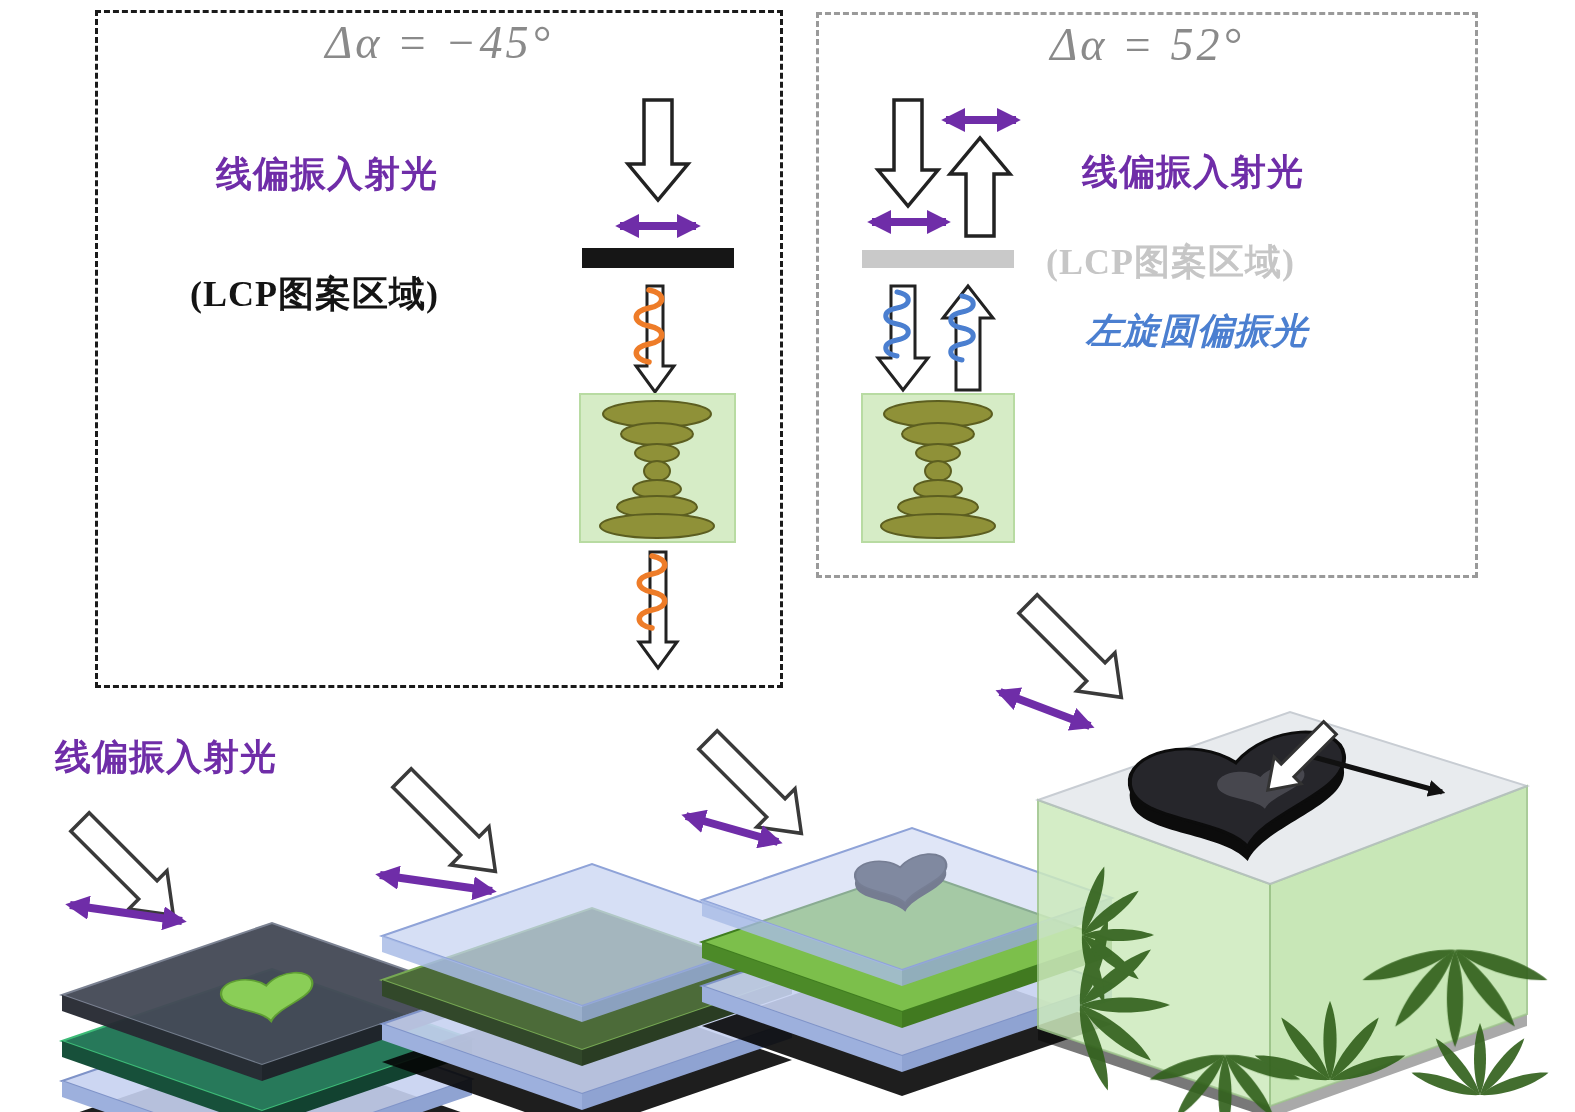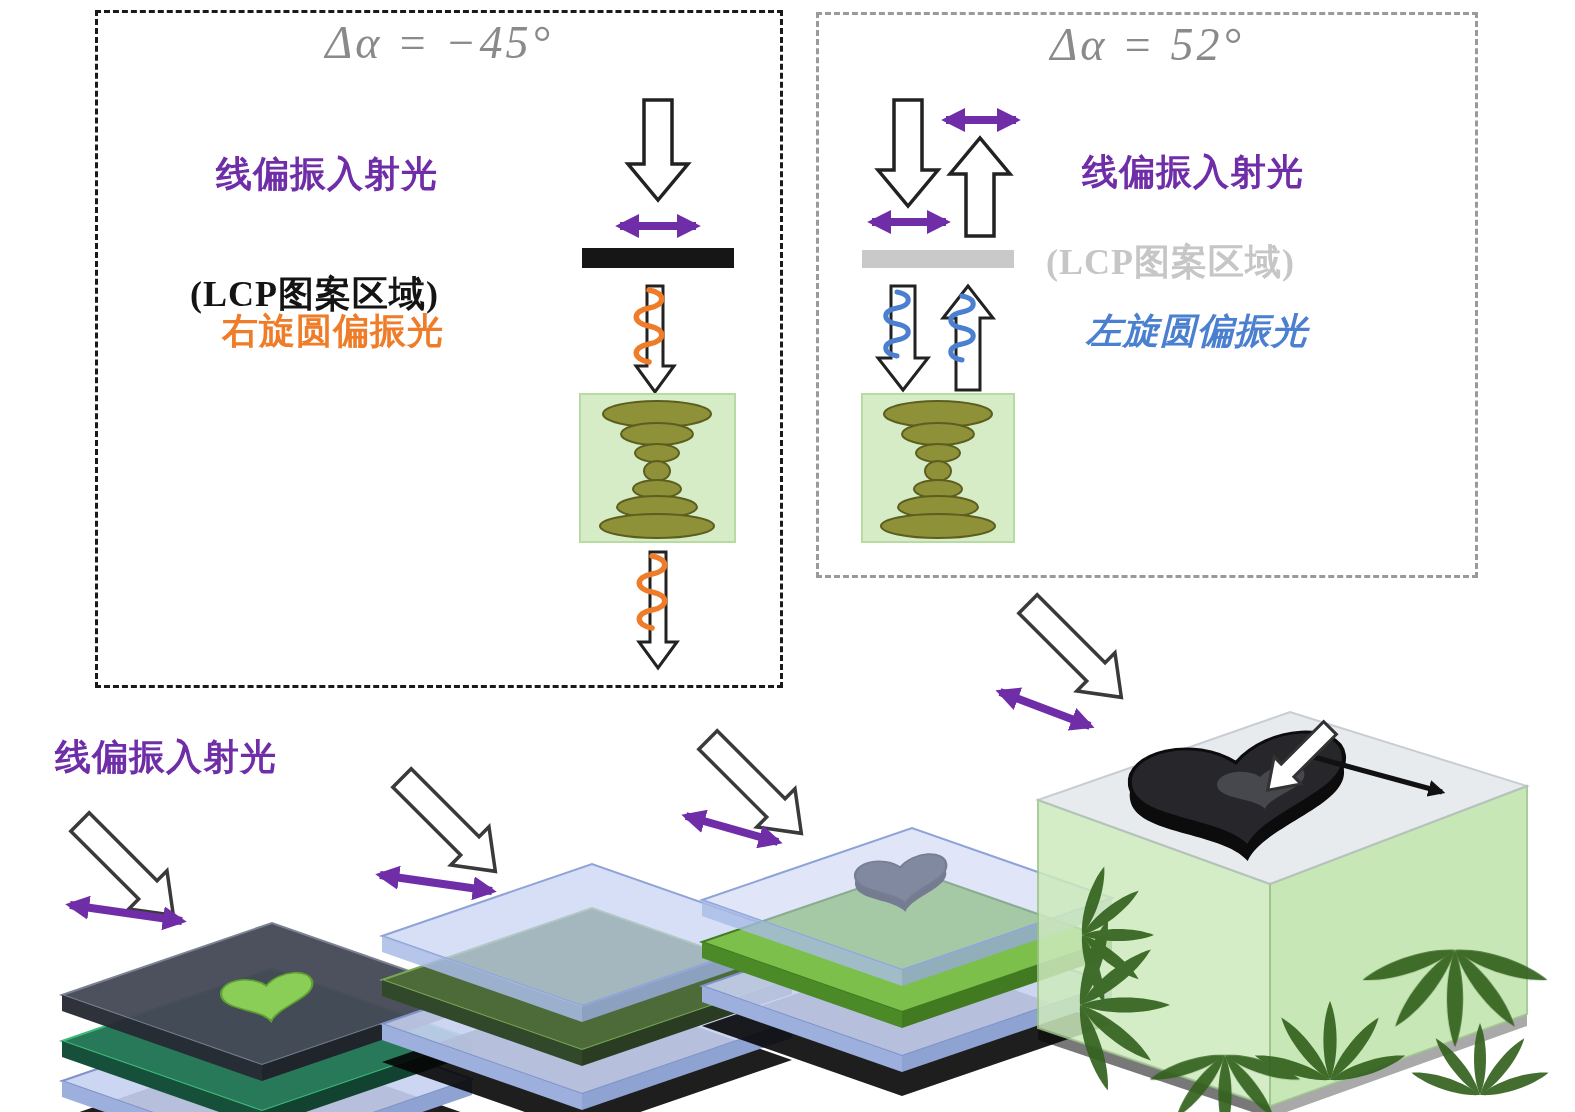--- a/index.html
+++ b/index.html
@@ -177,20 +177,19 @@
         <path d="M-9,0 L9,0 L9,60 L19,60 L0,88 L-19,60 L-9,60 Z" fill="#fff" stroke="#333" stroke-width="3"></path>
       </g>
     </g>
   </svg>
 
   <div class="title" style="left:95px;top:16px;width:688px;">Δα = −45°</div>
   <div class="title" style="left:816px;top:18px;width:662px;">Δα = 52°</div>
 
   <div class="lbl purple" style="left:216px;top:150px;">线偏振入射光</div>
   <div class="lbl dark" style="left:190px;top:230px;font-weight:600;margin-top:40px;">(LCP图案区域)</div>
-  <div class="lbl orange" style="left:222px;top:307px;">右旋圆偏振光</div>
 
   <div class="lbl purple" style="left:1082px;top:148px;">线偏振入射光</div>
   <div class="lbl lightgray" style="left:1046px;top:238px;font-weight:600;">(LCP图案区域)</div>
   <div class="lbl blue" style="left:1086px;top:307px;font-style:italic;">左旋圆偏振光</div>
 
   <div class="lbl purple" style="left:55px;top:733px;">线偏振入射光</div>
 </div>
 
 </body></html>

